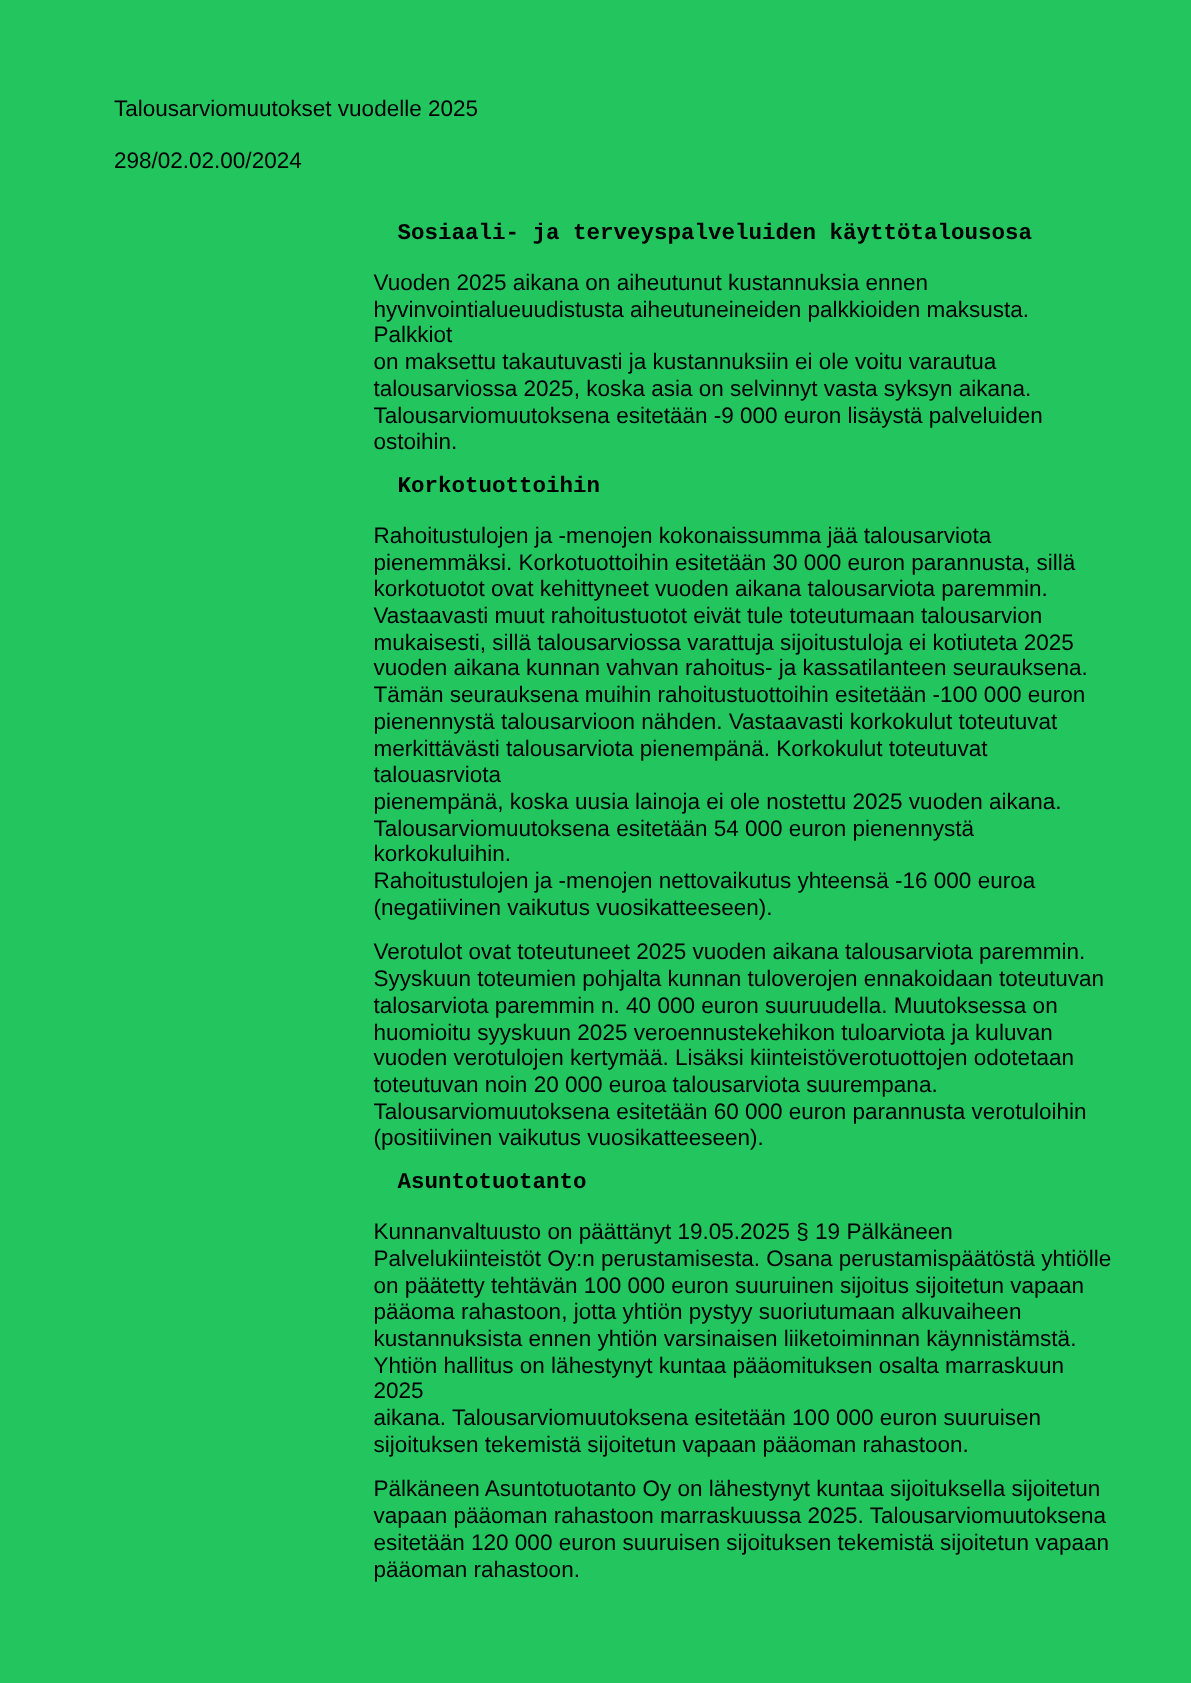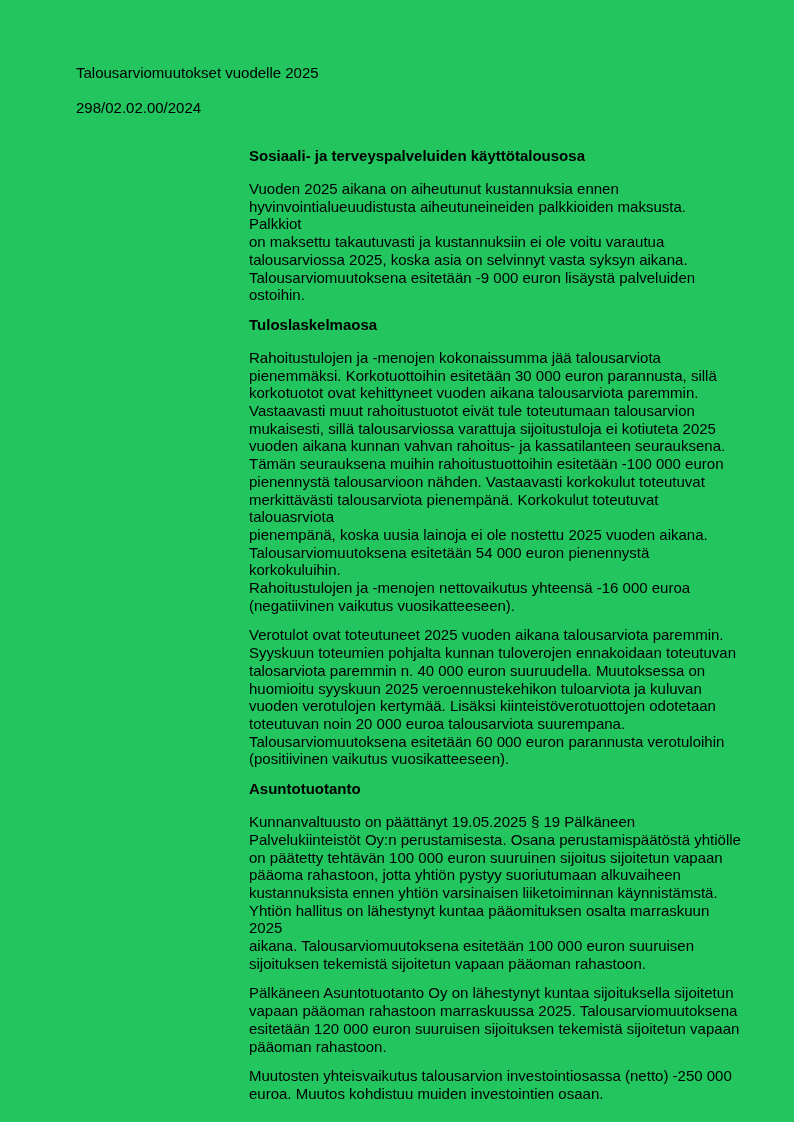--- a/index.html
+++ b/index.html
@@ -34,21 +34,22 @@
   .doc-body {
     position: absolute;
     left: 249px;
     top: 147px;
     width: 492px;
   }
   .doc-body h2 {
     font-size: 15px;
     line-height: 18px;
     font-weight: bold;
-    margin: 0 0 15px 0;
+    margin: 0 0 15px 16px;
+    font-family: Liberation Mono, monospace;
   }
   .doc-body p.para {
     margin: 0 0 12px 0;
     white-space: pre-line;
   }
 </style>
 </head>
 <body>
 
 <div class="page">
@@ -61,21 +62,21 @@
   <div class="doc-body">
 
     <h2>Sosiaali- ja terveyspalveluiden käyttötalousosa</h2>
     <p class="para">Vuoden 2025 aikana on aiheutunut kustannuksia ennen
 hyvinvointialueuudistusta aiheutuneineiden palkkioiden maksusta. Palkkiot
 on maksettu takautuvasti ja kustannuksiin ei ole voitu varautua
 talousarviossa 2025, koska asia on selvinnyt vasta syksyn aikana.
 Talousarviomuutoksena esitetään -9 000 euron lisäystä palveluiden
 ostoihin.</p>
 
-    <h2>Tuloslaskelmaosa</h2>
+    <h2>Korkotuottoihin</h2>
     <p class="para">Rahoitustulojen ja -menojen kokonaissumma jää talousarviota
 pienemmäksi. Korkotuottoihin esitetään 30 000 euron parannusta, sillä
 korkotuotot ovat kehittyneet vuoden aikana talousarviota paremmin.
 Vastaavasti muut rahoitustuotot eivät tule toteutumaan talousarvion
 mukaisesti, sillä talousarviossa varattuja sijoitustuloja ei kotiuteta 2025
 vuoden aikana kunnan vahvan rahoitus- ja kassatilanteen seurauksena.
 Tämän seurauksena muihin rahoitustuottoihin esitetään -100 000 euron
 pienennystä talousarvioon nähden. Vastaavasti korkokulut toteutuvat
 merkittävästi talousarviota pienempänä. Korkokulut toteutuvat talouasrviota
 pienempänä, koska uusia lainoja ei ole nostettu 2025 vuoden aikana.
@@ -97,18 +98,16 @@
 on päätetty tehtävän 100 000 euron suuruinen sijoitus sijoitetun vapaan
 pääoma rahastoon, jotta yhtiön pystyy suoriutumaan alkuvaiheen
 kustannuksista ennen yhtiön varsinaisen liiketoiminnan käynnistämstä.
 Yhtiön hallitus on lähestynyt kuntaa pääomituksen osalta marraskuun 2025
 aikana. Talousarviomuutoksena esitetään 100 000 euron suuruisen
 sijoituksen tekemistä sijoitetun vapaan pääoman rahastoon.</p>
     <p class="para">Pälkäneen Asuntotuotanto Oy on lähestynyt kuntaa sijoituksella sijoitetun
 vapaan pääoman rahastoon marraskuussa 2025. Talousarviomuutoksena
 esitetään 120 000 euron suuruisen sijoituksen tekemistä sijoitetun vapaan
 pääoman rahastoon.</p>
-    <p class="para">Muutosten yhteisvaikutus talousarvion investointiosassa (netto) -250 000
-euroa. Muutos kohdistuu muiden investointien osaan.</p>
 
   </div>
 
 </div>
 
 </body></html>

